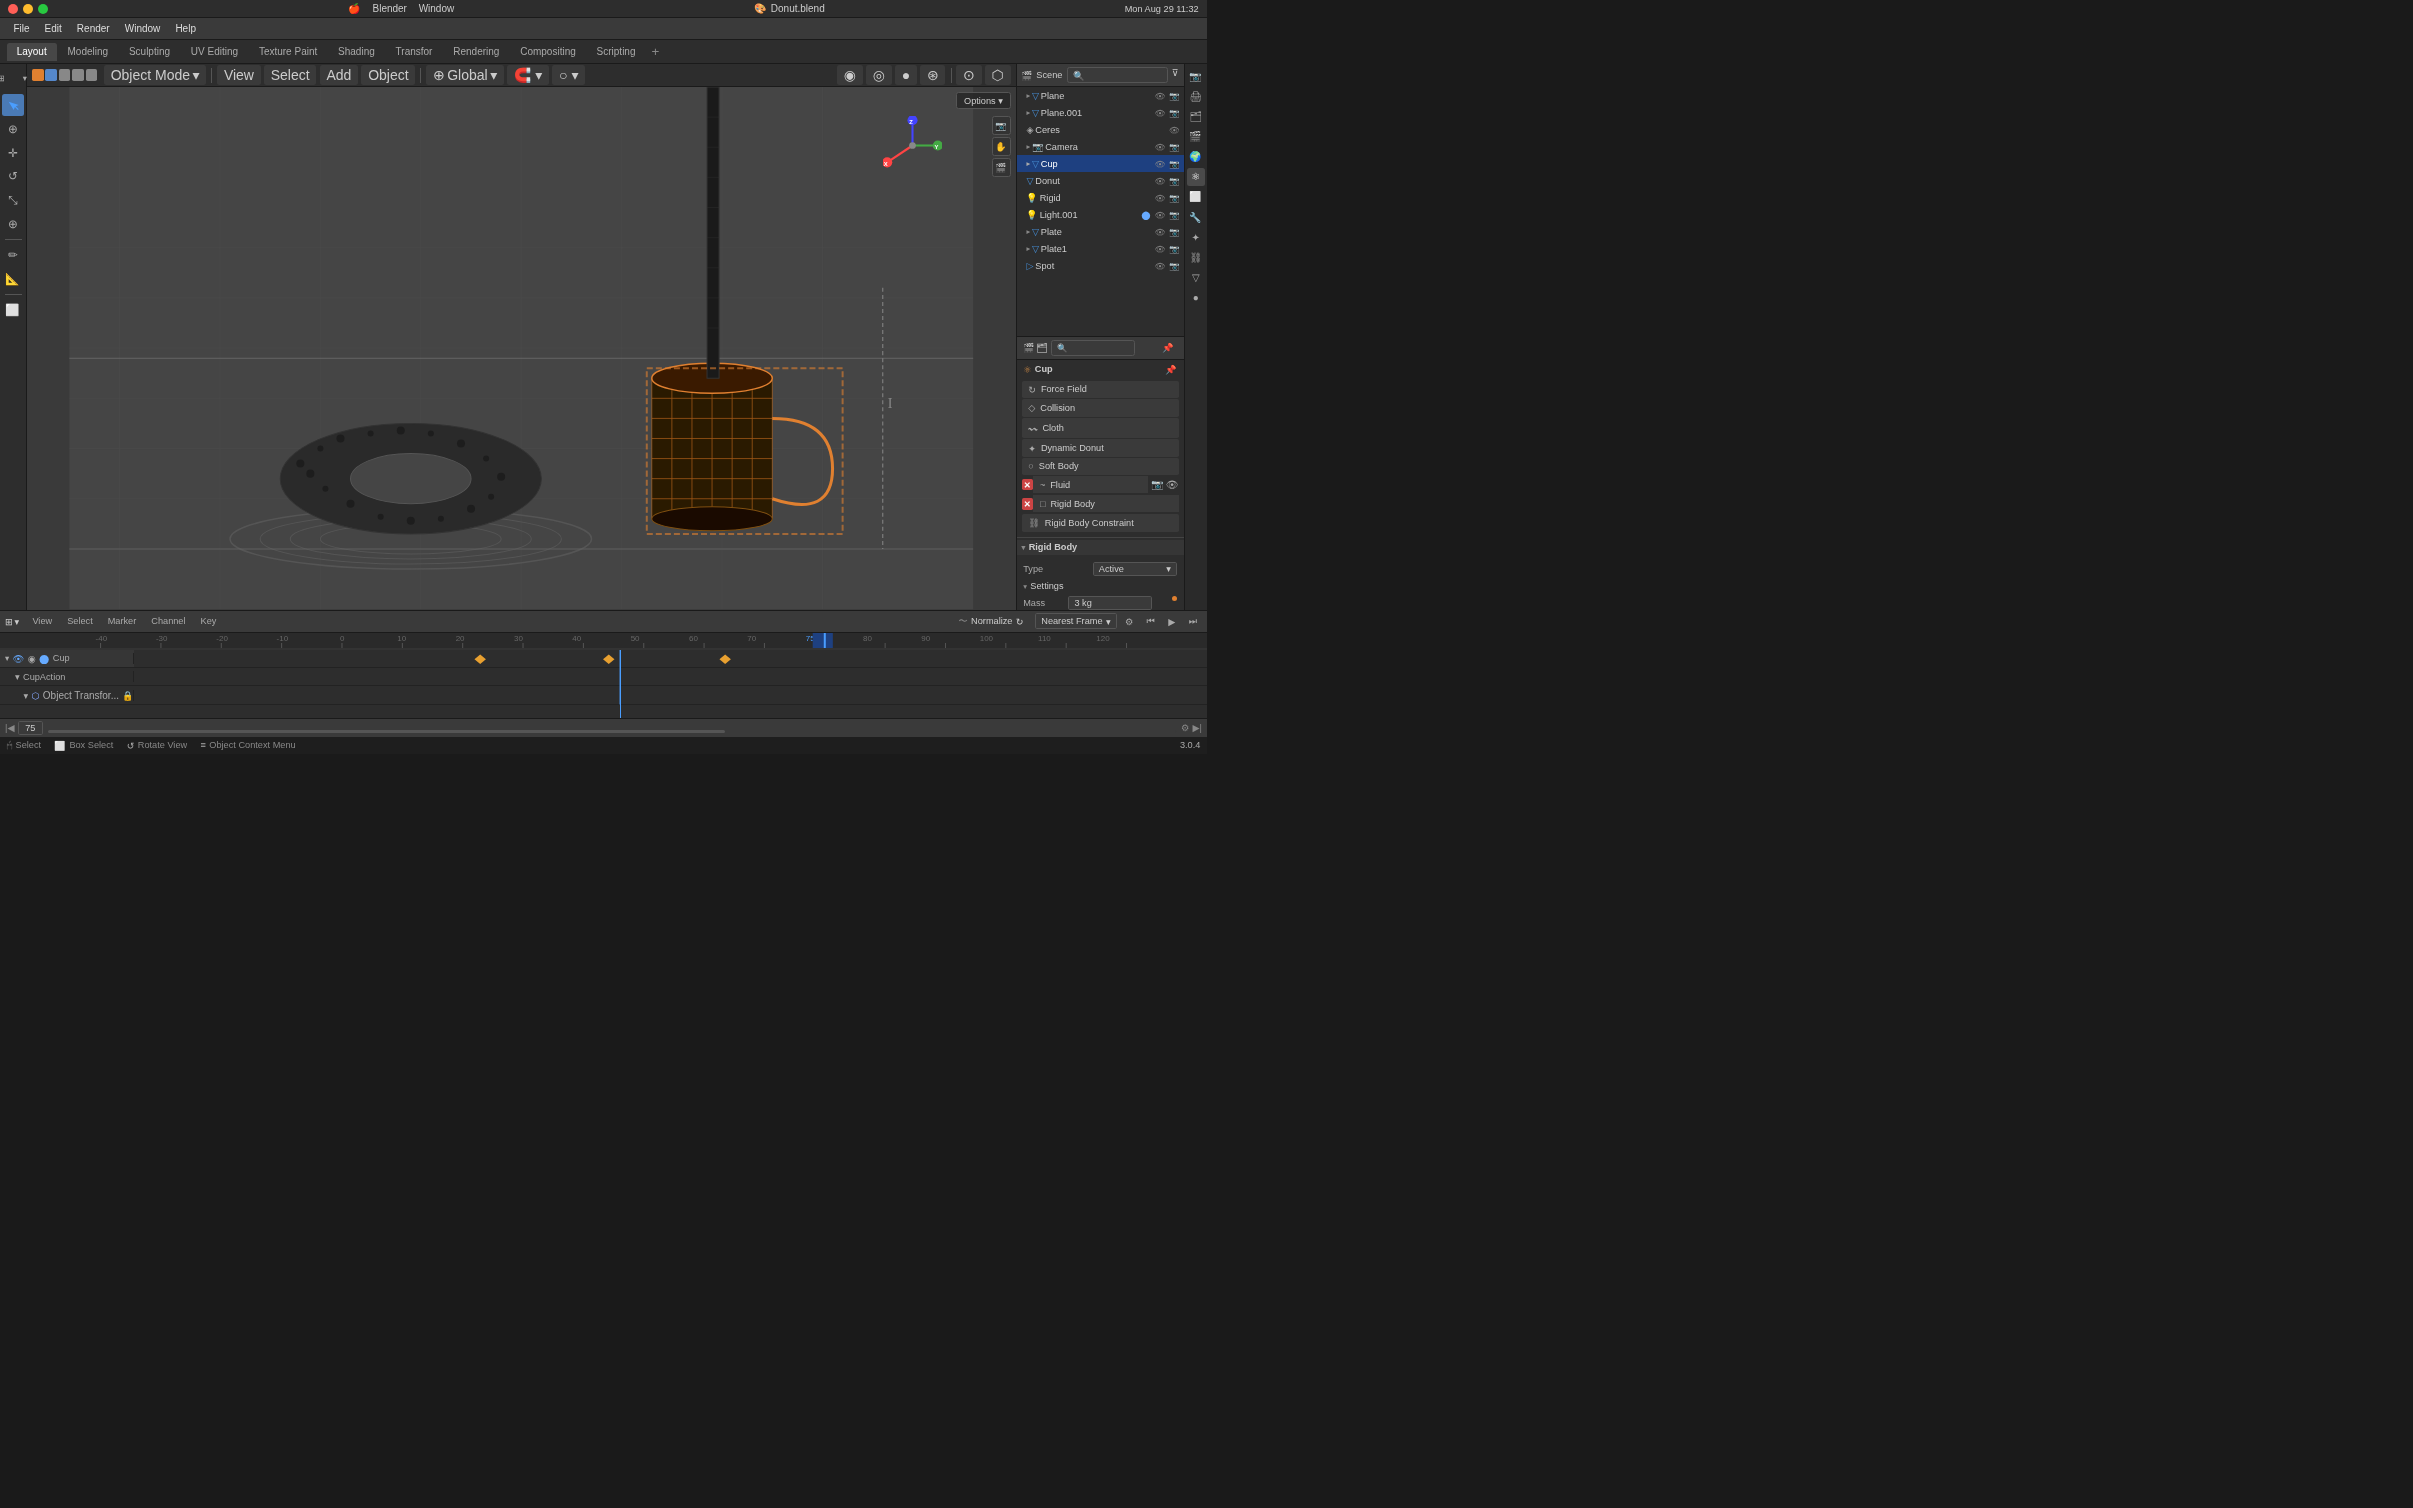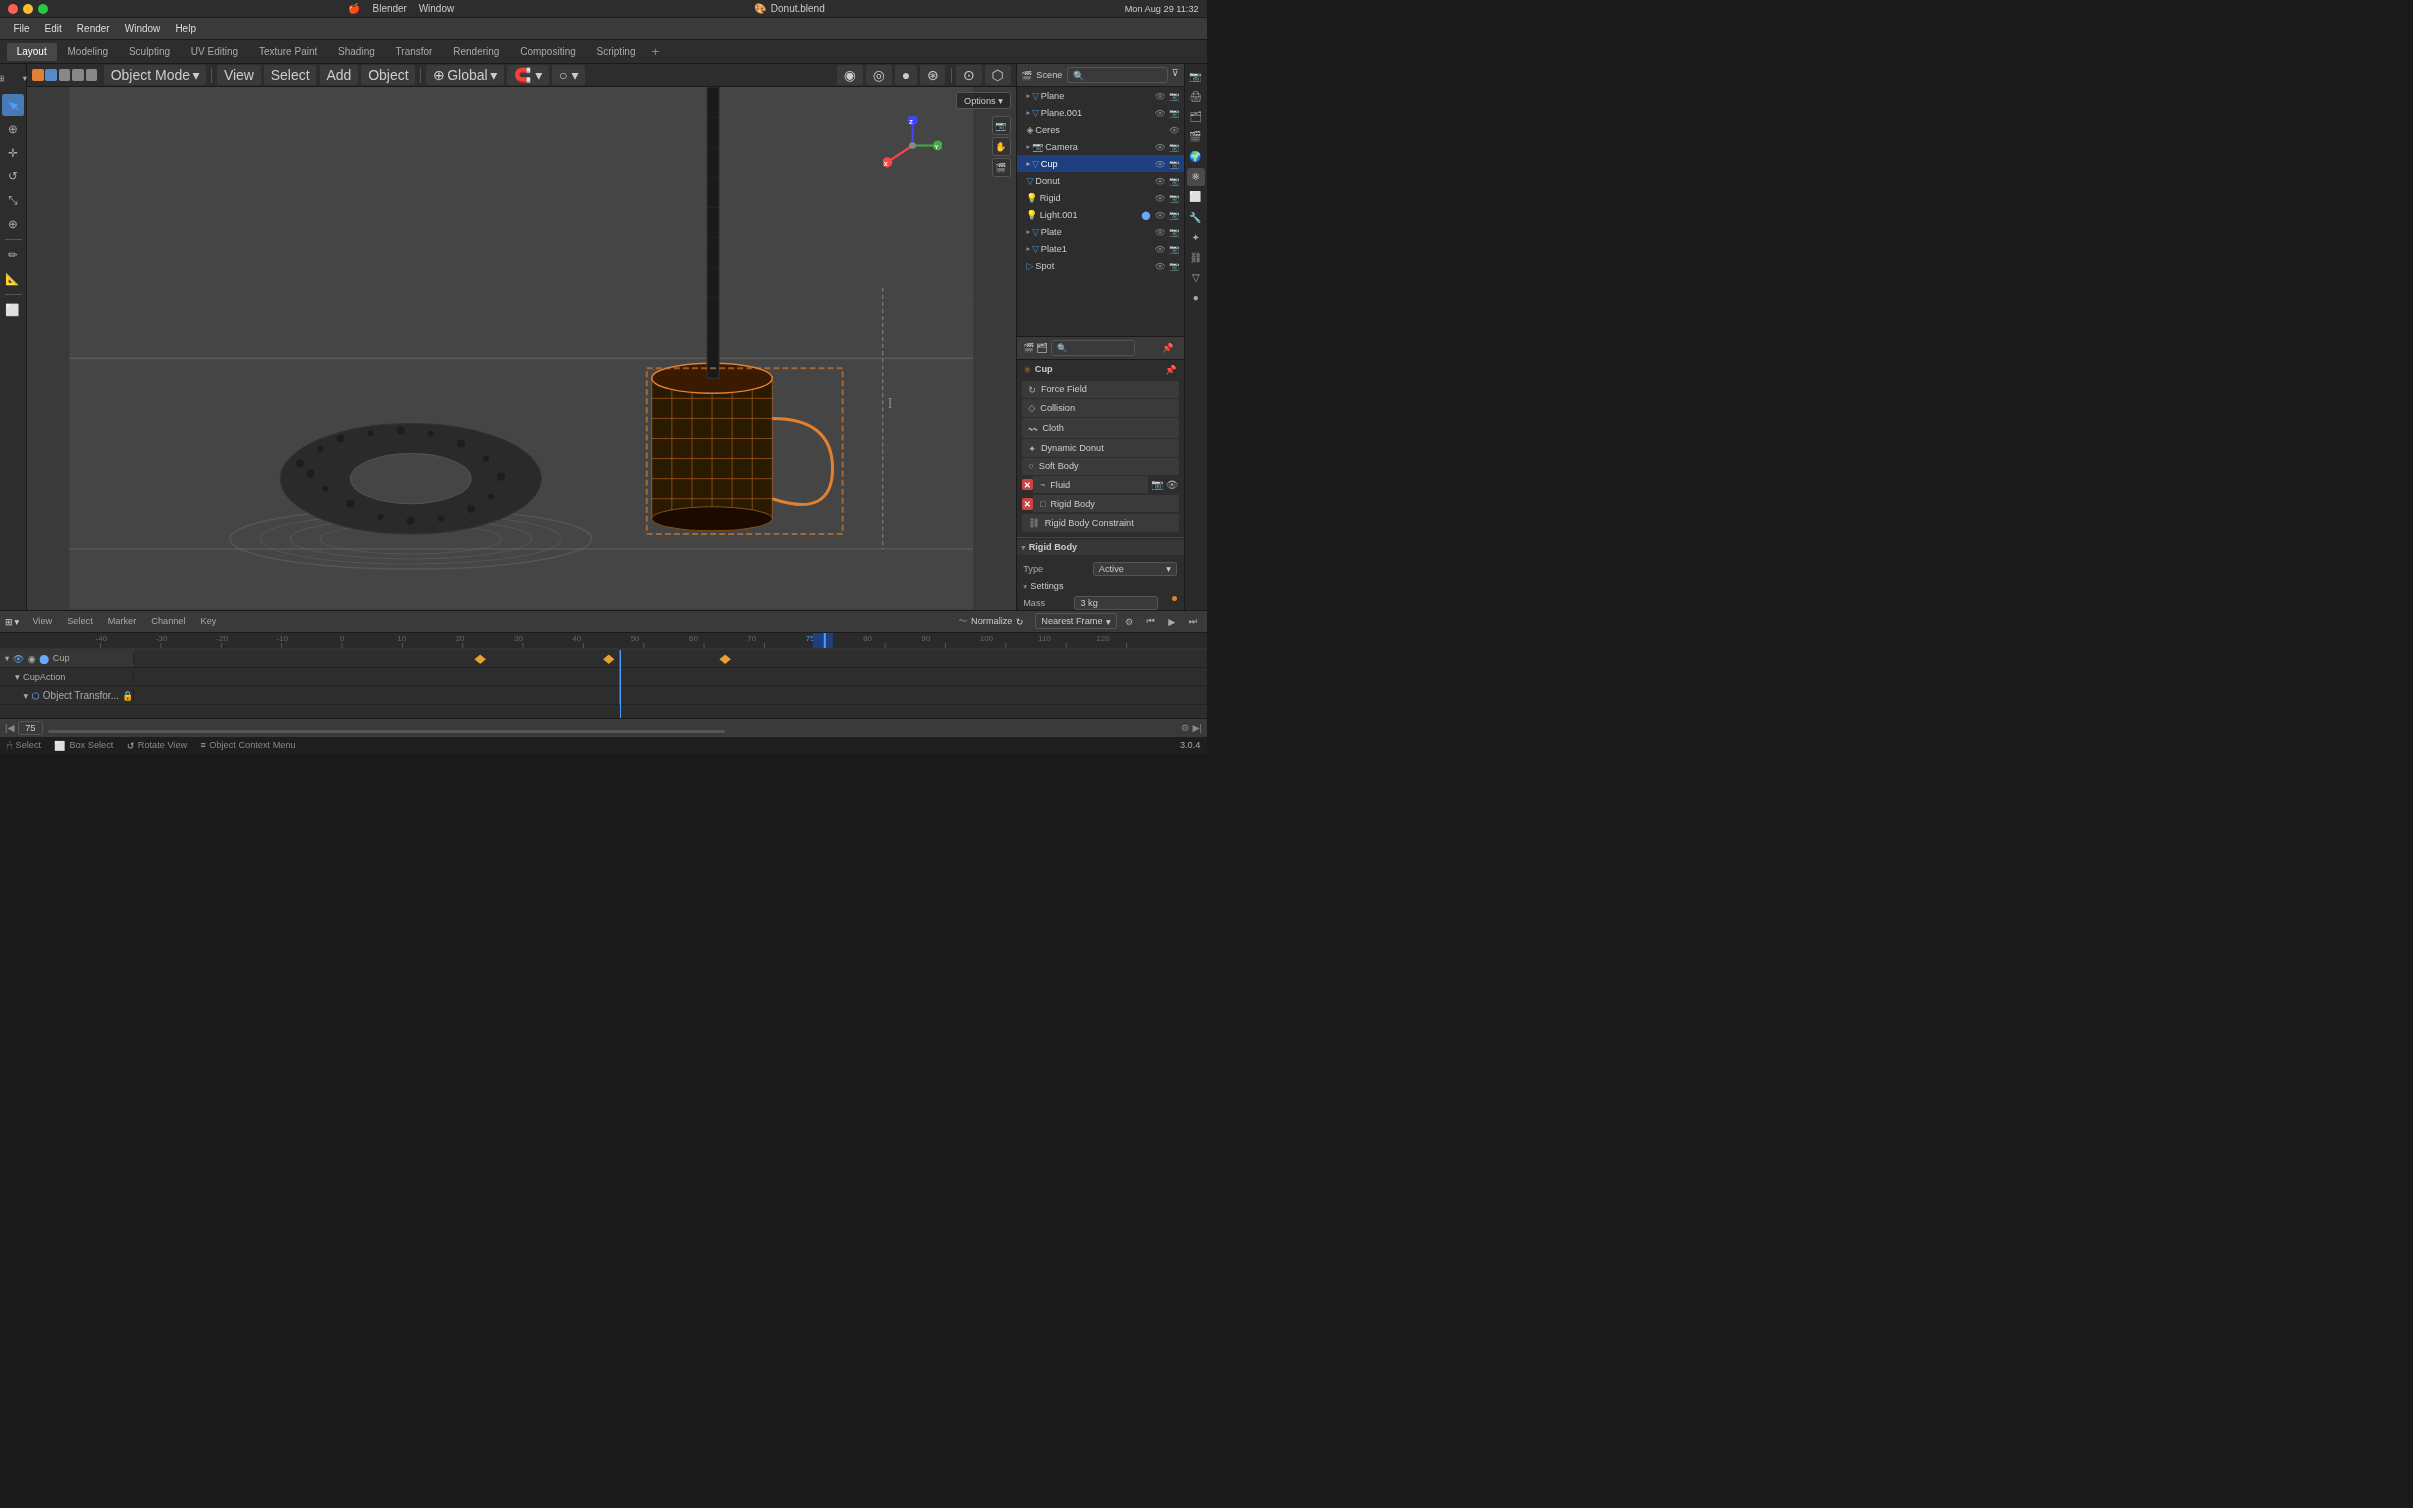--- a/index.html
+++ b/index.html
@@ -978,21 +978,21 @@
             </div>
           </div>
 
           <div class="section-title" style="font-weight:normal; background:transparent; padding: 1.7px 0; margin:1.7px 0;">
             <span class="arrow">▾</span>
             <span>Settings</span>
           </div>
 
           <div class="rb-row">
             <span class="rb-label">Mass</span>
-            <div style="display:flex; align-items:flex-start; gap:10px;">
+            <div style="display:flex; align-items:flex-start; gap:16px;">
               <div class="rb-value">
                 <span>3 kg</span>
               </div>
               <div class="dot-indicator active"></div>
             </div>
           </div>
 
         </div>
 
       </div>

